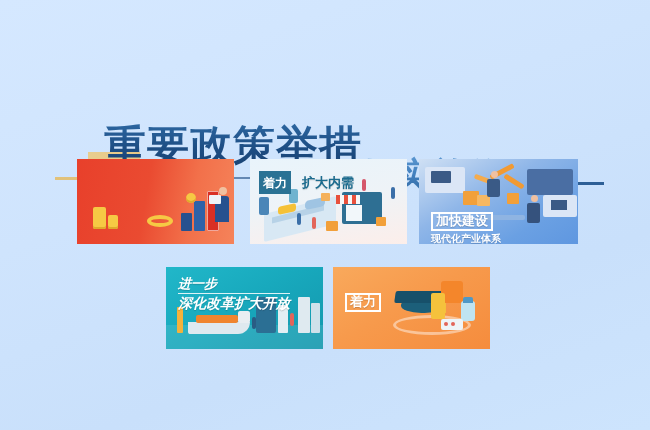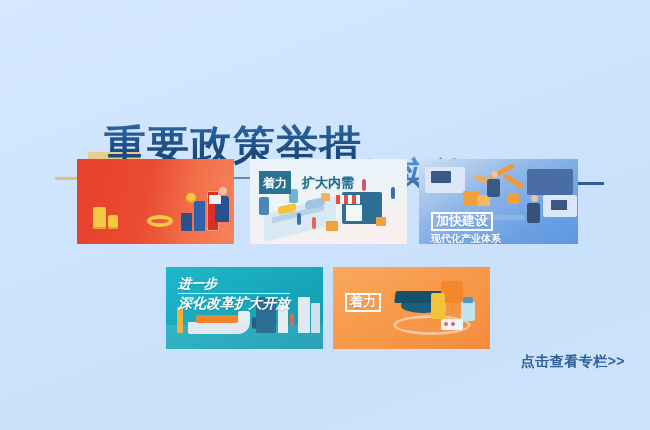--- a/index.html
+++ b/index.html
@@ -231,15 +231,14 @@
     <div class="sh" style="left:130px;top:30px;width:10px;height:6px;background:#4f98c6;border-radius:2px 2px 0 0;"></div>
     <div class="sh" style="left:108px;top:52px;width:22px;height:11px;background:#eef4f8;border-radius:2px;"></div>
     <div class="sh" style="left:111px;top:55px;width:4px;height:4px;background:#e2655a;border-radius:50%;"></div>
     <div class="sh" style="left:118px;top:55px;width:4px;height:4px;background:#e2655a;border-radius:50%;"></div>
 
     <div class="card-label" style="left:12px;top:24px;">
       <span class="boxed">着力</span>
     </div>
   </div>
 
-  <div class="cta">点击查看专栏&gt;&gt;</div>
 
 </div>
 
 </body></html>

